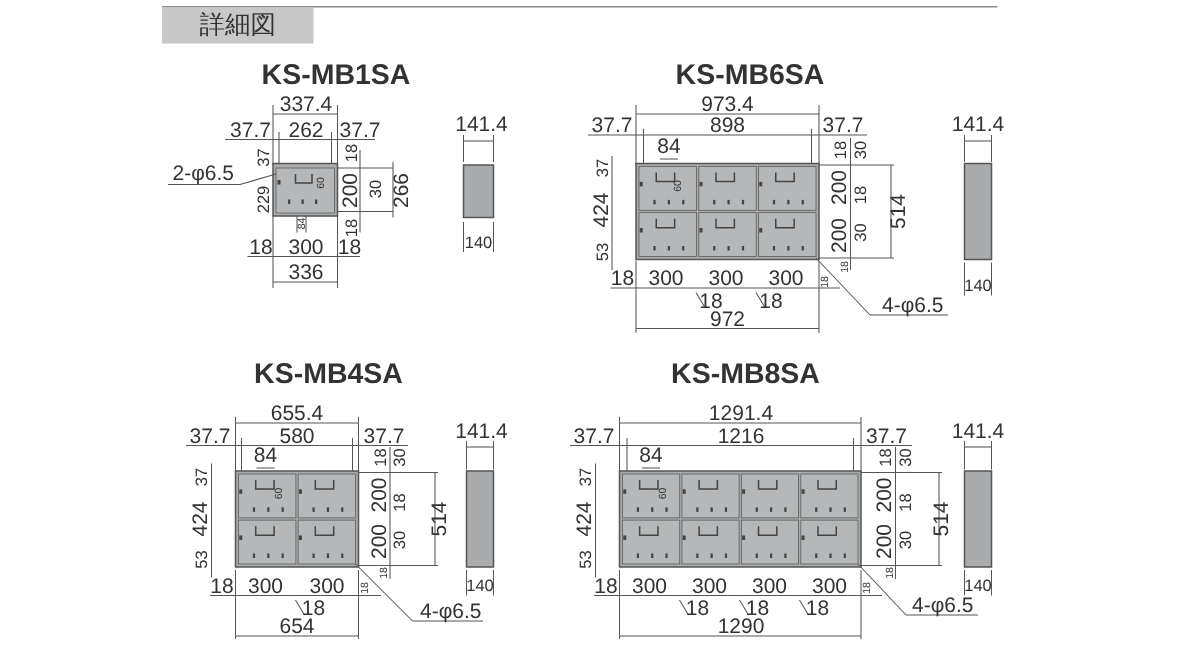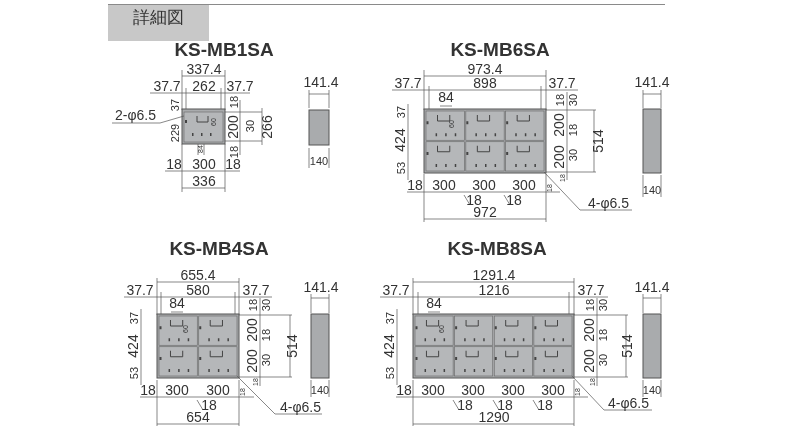--- a/index.html
+++ b/index.html
@@ -1,18 +1,18 @@
 <!DOCTYPE html>
 <html><head>
 <meta charset="utf-8">
 <style>
   html,body{margin:0;padding:0;background:#fff;}
   body{width:800px;height:448px;position:relative;overflow:hidden;font-family:"Liberation Sans",sans-serif;}
   .topline{position:absolute;left:108px;top:4px;width:557px;height:1px;background:#8a8a8a;}
-  .tab{position:absolute;left:108px;top:5px;width:101px;height:36px;background:#c8c8c8;color:#333;font-family:"DejaVu Sans",sans-serif;font-size:17px;line-height:24px;text-align:center;}
+  .tab{position:absolute;left:108px;top:5px;width:101px;height:24px;background:#c8c8c8;color:#333;font-family:"DejaVu Sans",sans-serif;font-size:17px;line-height:24px;text-align:center;}
   svg{position:absolute;left:0;top:0;}
   .title{font-family:"Liberation Sans",sans-serif;font-weight:bold;font-size:19px;fill:#333;}
   .dim{font-family:"Liberation Sans",sans-serif;font-size:14px;fill:#333;}
   .dims{font-family:"Liberation Sans",sans-serif;font-size:11px;fill:#333;}
   .tiny{font-family:"Liberation Sans",sans-serif;font-size:7px;fill:#333;}
   .ln{stroke:#555;stroke-width:0.7;fill:none;}
   .box{fill:#a9abad;stroke:#555;stroke-width:1;}
   .door{fill:#b5b7b9;stroke:#666;stroke-width:0.6;}
   .slot{fill:none;stroke:#444;stroke-width:1;}
   .dot{fill:#444;}

